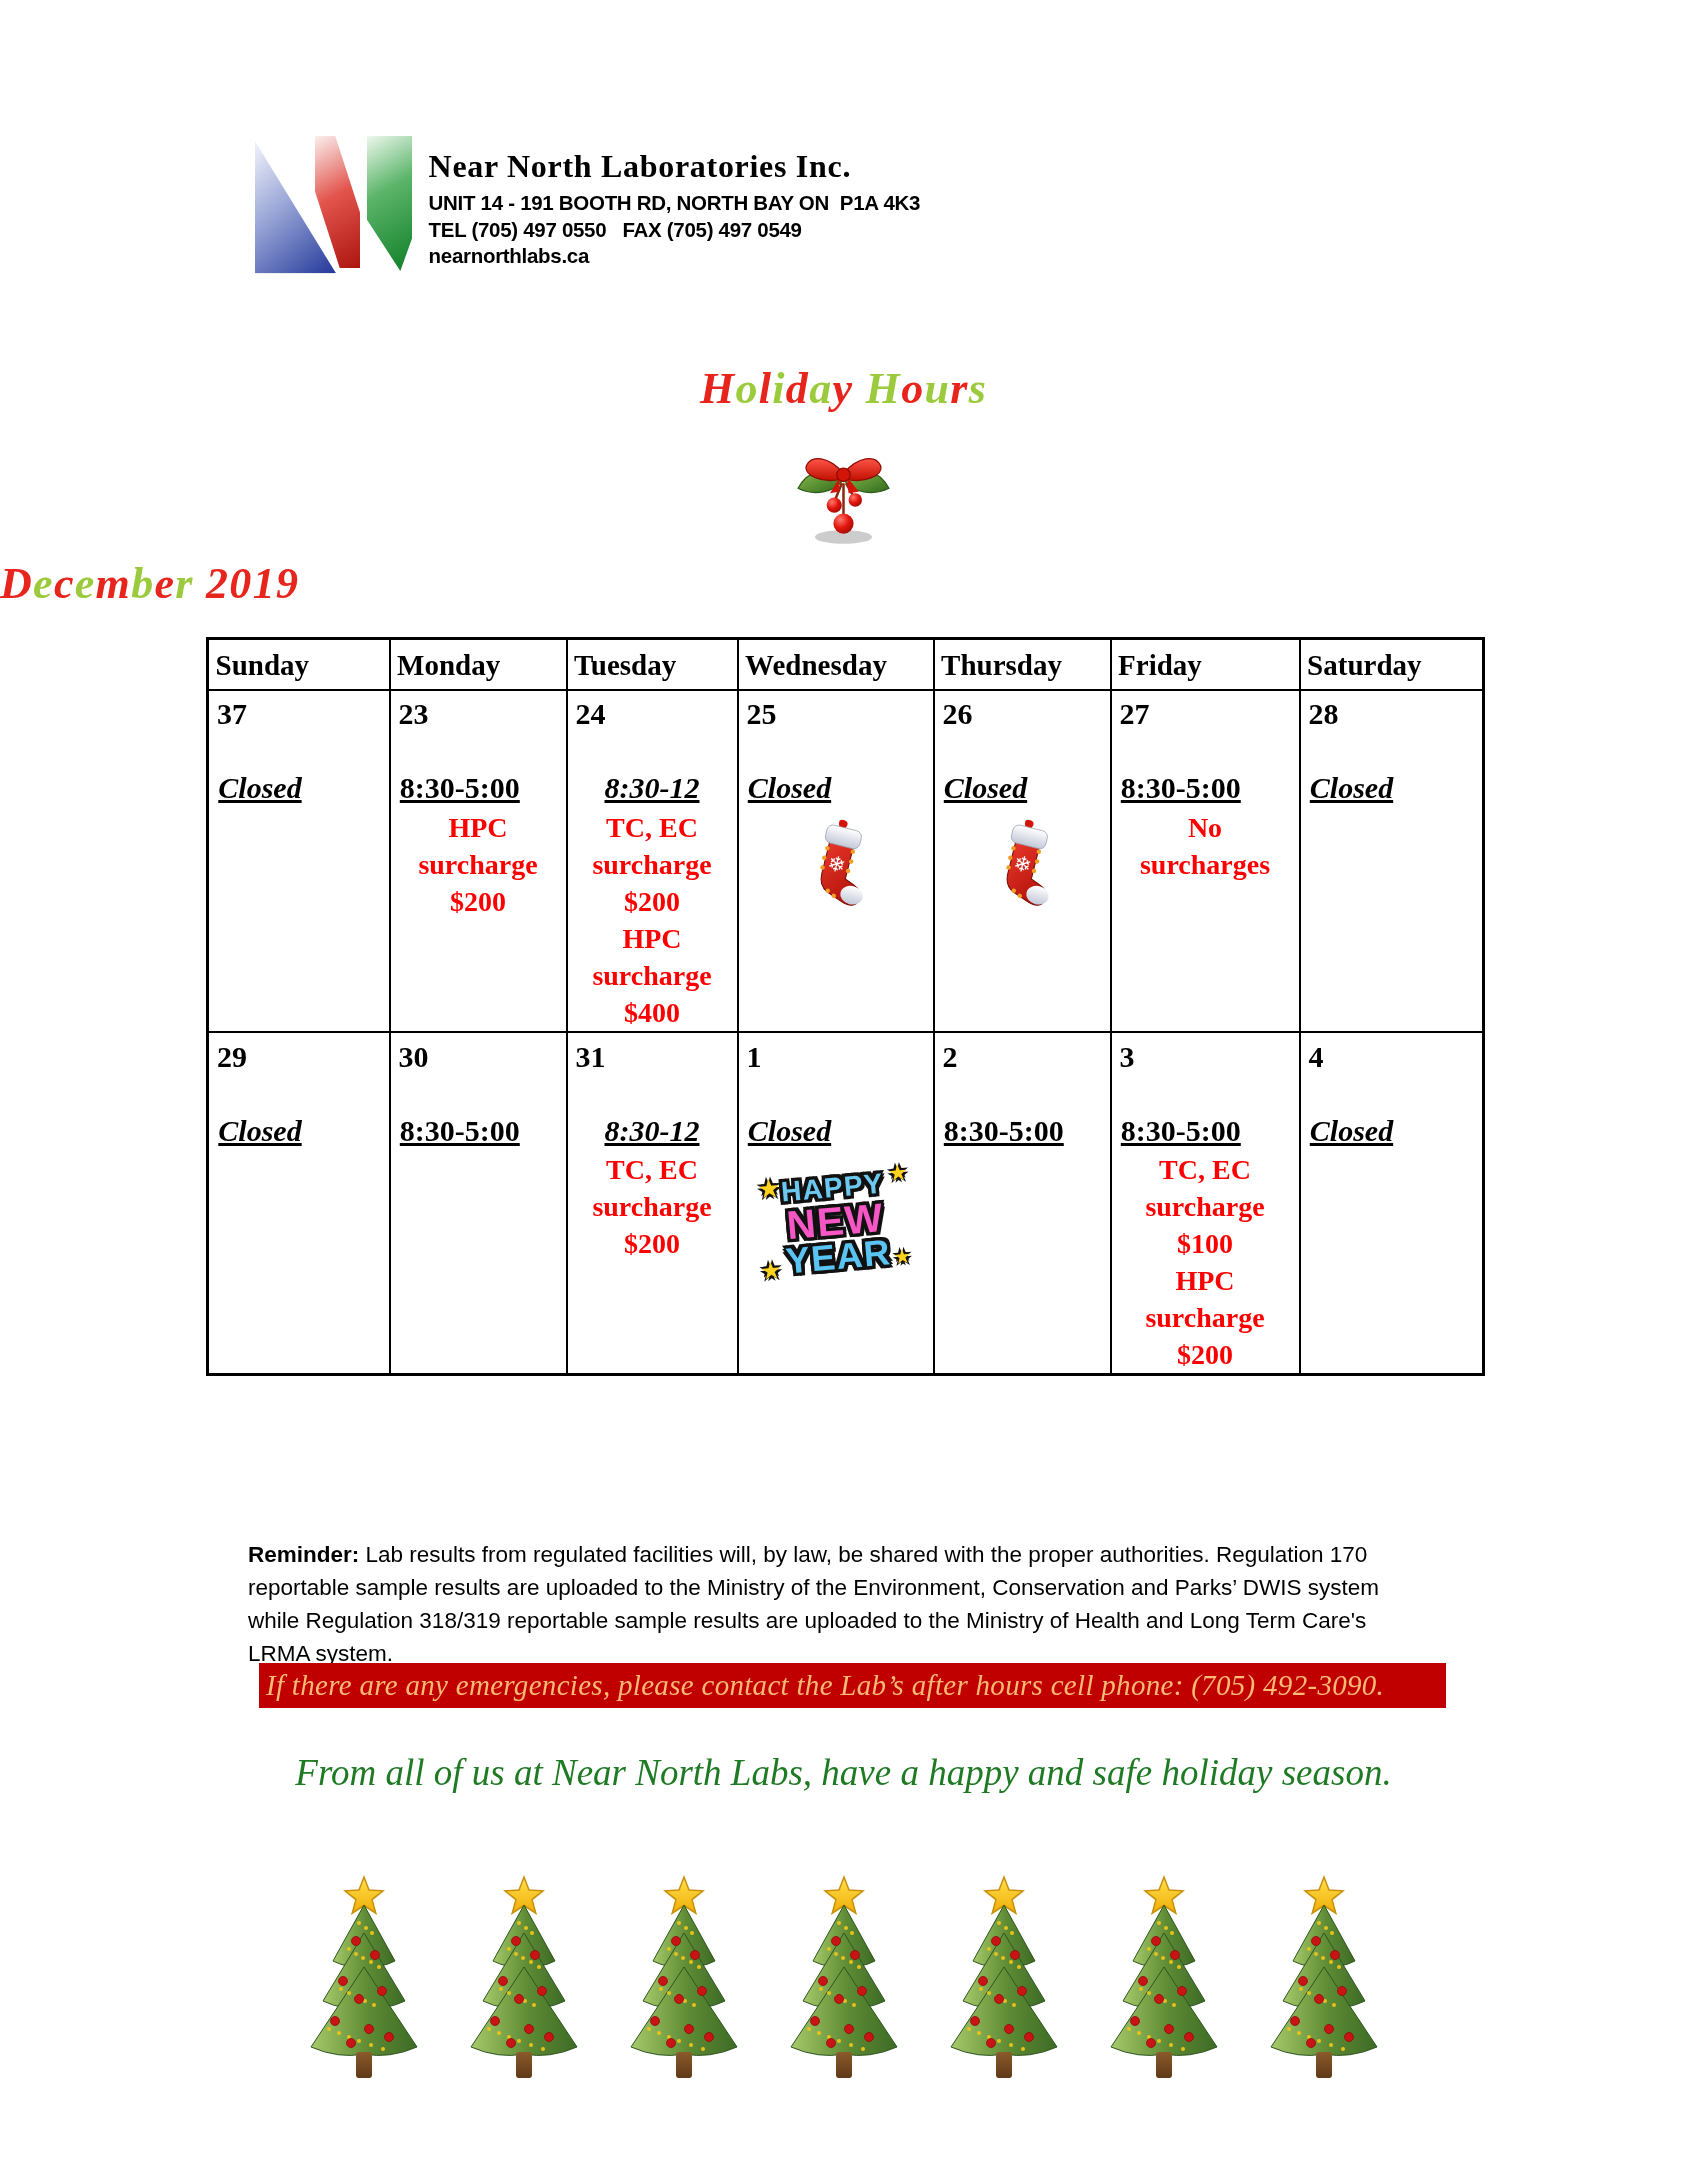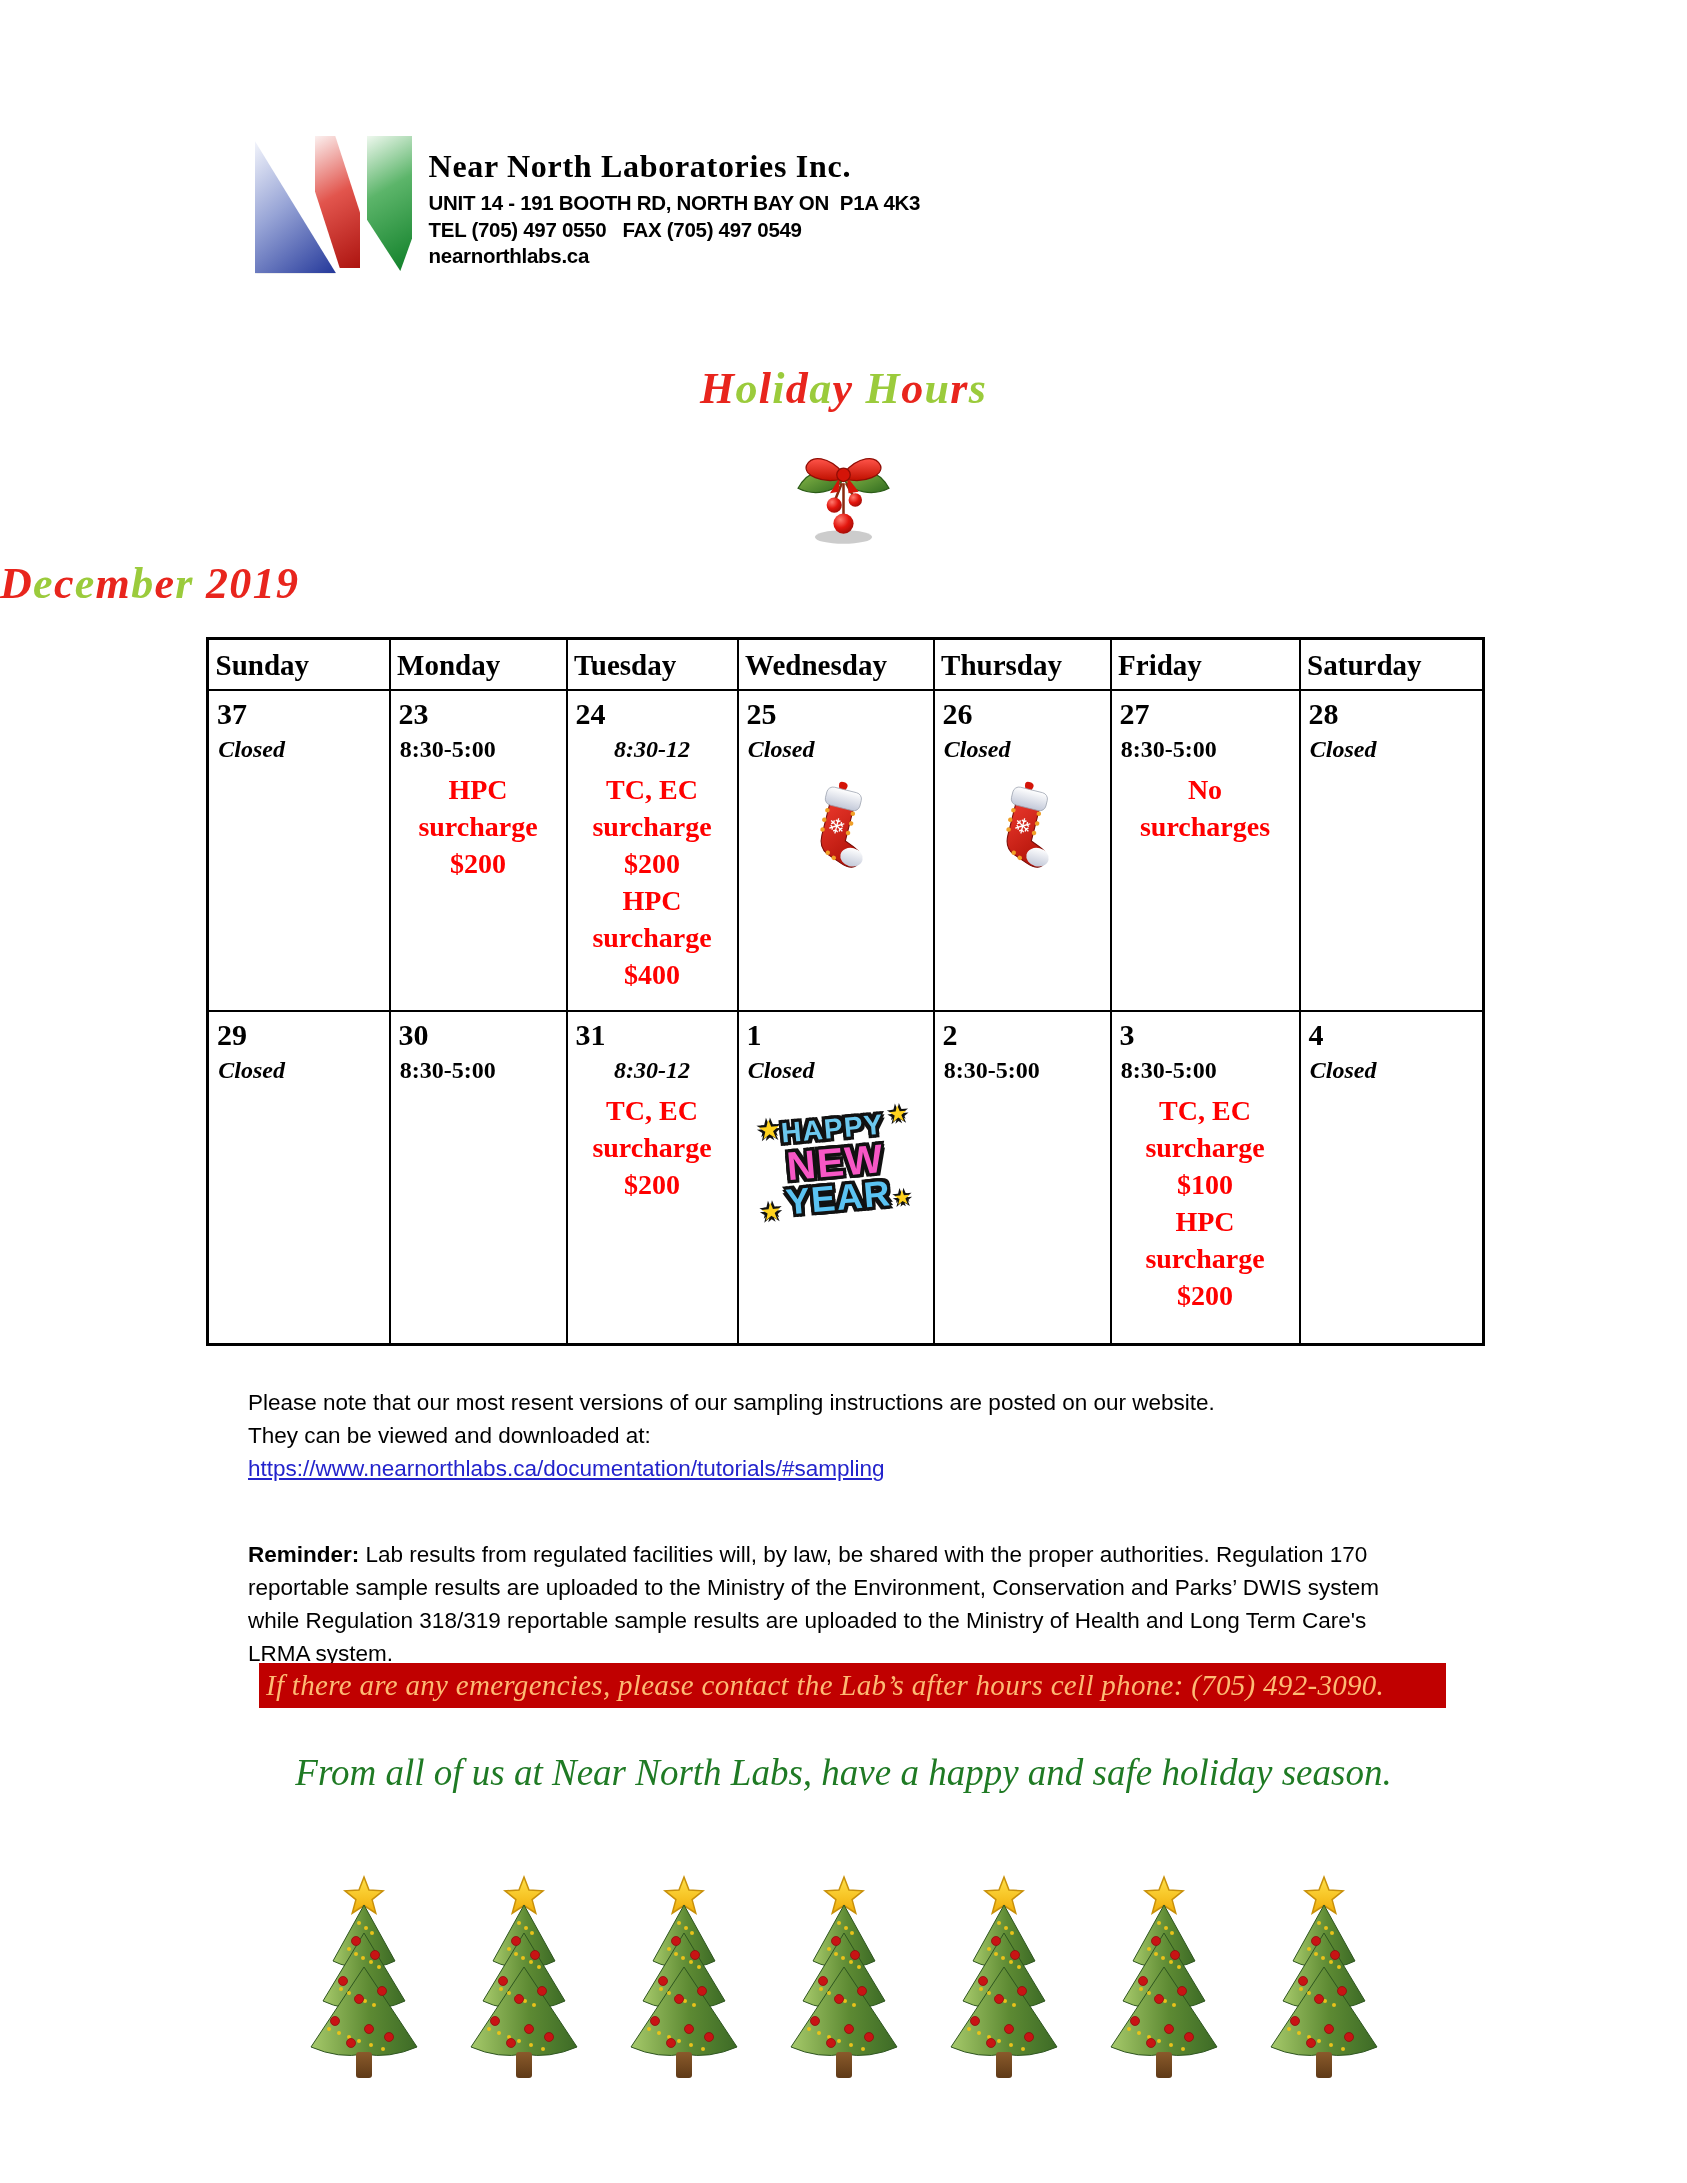--- a/index.html
+++ b/index.html
@@ -40,21 +40,21 @@
     font:bold italic 44px var(--serif);letter-spacing:1.3px;}
 
   
   .calendar{position:absolute;left:206px;top:637px;width:1275px;
     border-collapse:collapse;table-layout:fixed;border:3.3px solid #000;}
   .calendar th,.calendar td{border:2px solid #000;vertical-align:top;text-align:left;}
   .calendar th{font:bold 29px var(--serif);padding:9.3px 0 6.6px 6.6px;}
   tr.week1{height:321px;}
   tr.week2{height:334px;}
   .date{font:bold 30px var(--serif);padding:6.6px 0 0 8px;}
-  .status{font-size:24px;line-height:37px;}
+  .status{margin-top:38px;font-size:30px;line-height:37px;text-decoration:underline;}
   .st-closed{font-weight:bold;font-style:italic;padding-left:9.3px;}
   .st-hours{font-weight:bold;padding-left:9.3px;}
   .st-hours-italic{font-weight:bold;font-style:italic;text-align:center;}
   .surcharge{color:var(--surcharge-red);font:bold 28px var(--serif);line-height:37px;
     text-align:center;white-space:pre-line;margin-top:2.6px;}
   .decoration{text-align:center;margin-top:9.3px;}
 
   
   .hny{position:relative;display:inline-block;transform:rotate(-5deg);margin-top:17px;
     font-family:var(--sans);font-weight:bold;line-height:0.95;}
@@ -320,25 +320,20 @@
 $200</div>
           </td>
           <td>
             <div class="date">4</div>
             <div class="status st-closed">Closed</div>
           </td>
         </tr>
       </tbody>
   </table>
 
-  <div class="note note-sampling">
-    <div>Please note that our most resent versions of our sampling instructions are posted on our website.</div>
-    <div>They can be viewed and downloaded at:</div>
-    <a class="doc-link" href="#">https://www.nearnorthlabs.ca/documentation/tutorials/#sampling</a>
-  </div>
 
   <div class="note note-reminder">
     <b>Reminder:</b><span> Lab results from regulated facilities will, by law, be shared with the proper authorities. Regulation 170 reportable sample results are uploaded to the Ministry of the Environment, Conservation and Parks’ DWIS system while Regulation 318/319 reportable sample results are uploaded to the Ministry of Health and Long Term Care's LRMA system.</span>
   </div>
 
   <div class="banner">
     <span>If there are any emergencies, please contact the Lab’s after hours cell phone: (705) 492-3090.</span>
   </div>
 
   <div class="closing">

